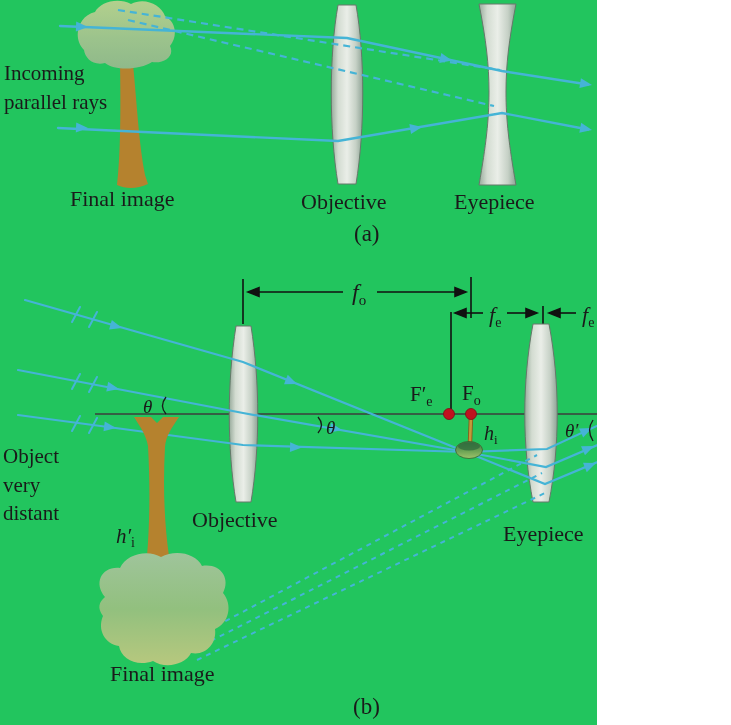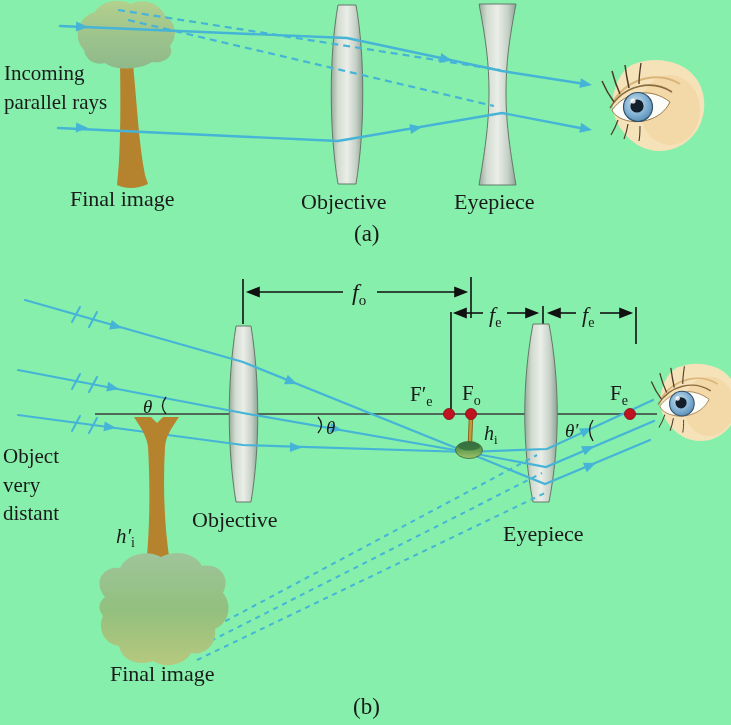--- a/index.html
+++ b/index.html
@@ -1,17 +1,17 @@
 <!DOCTYPE html>
 <html><head>
 <meta charset="utf-8">
 <style>
   html,body{margin:0;padding:0;background:#ffffff;}
   .fig-wrap{
-    width:731px;height:725px;background:#86efac;position:relative;overflow:hidden;
+    width:597px;height:725px;background:#22c55e;position:relative;overflow:hidden;
     font-family:"Liberation Serif","DejaVu Serif",serif;
   }
   svg text{fill:#1a1a1a;}
   .lbl{font-size:21px;}
   .lbl-lg{font-size:22px;}
   .cap{font-size:23px;}
   .ital{font-style:italic;}
 </style>
 </head>
 <body>

